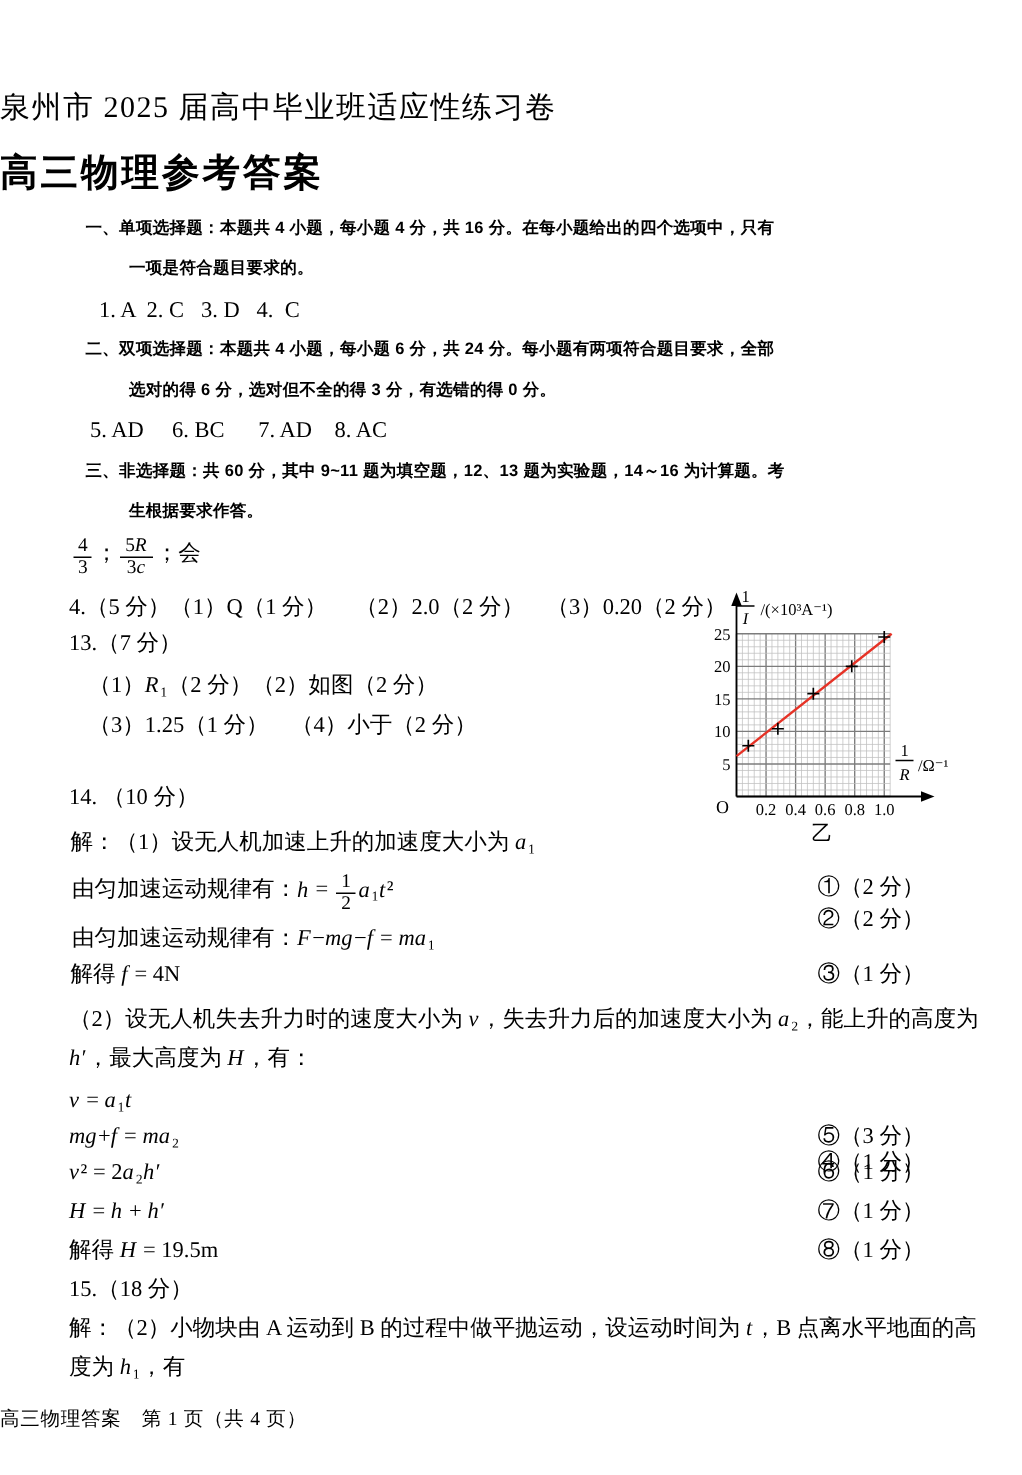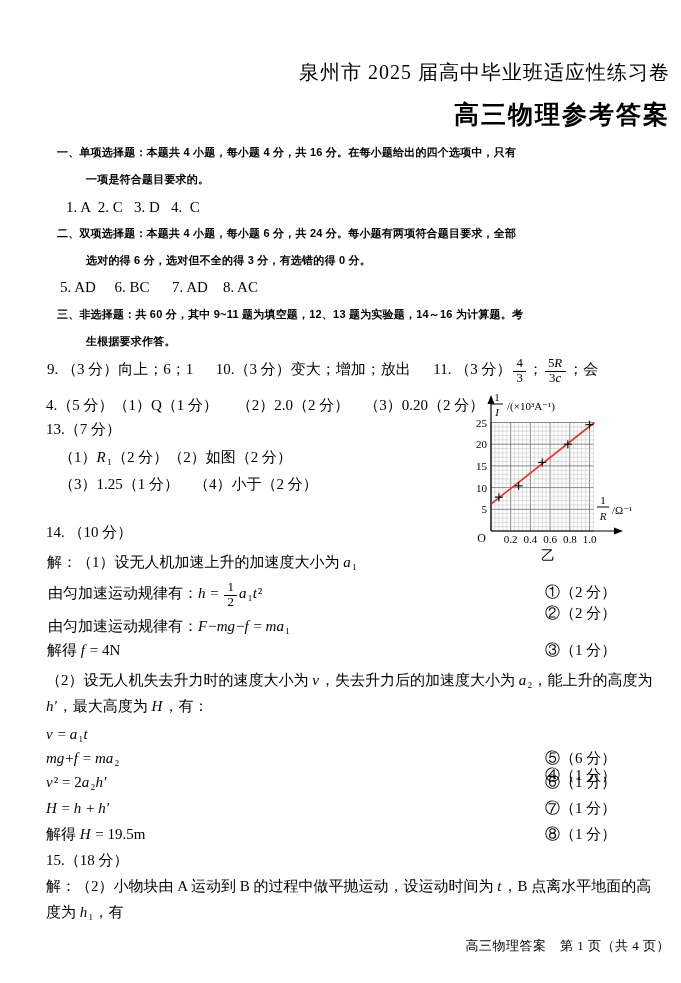--- a/index.html
+++ b/index.html
@@ -5,24 +5,24 @@
   html,body{margin:0;padding:0}
   body{
     width:681px;height:983px;background:#ffffff;position:relative;overflow:hidden;
     font-family:"Liberation Serif","DejaVu Serif",serif;color:#000;
   }
   .line{position:absolute;font-size:15px;line-height:22px;white-space:pre}
   .h{
     font-family:"Liberation Sans","DejaVu Sans",sans-serif;
     font-weight:700;font-size:11px;letter-spacing:.2px
   }
-  .center{left:0;right:11px;text-align:right}
+  .center{left:0;right:0;text-align:left}
   .title{font-size:20px;letter-spacing:1px;line-height:28px}
   .subtitle{
-    font-family:Liberation Serif, serif;
+    font-family:Liberation Sans, sans-serif;
     font-weight:700;font-size:25px;letter-spacing:2px;line-height:34px
   }
   .tag{position:absolute;left:545px;font-size:15px;line-height:22px;white-space:pre;
        font-family:Liberation Serif, serif}
   .frac{display:inline-block;vertical-align:-0.62em;text-align:center;
         line-height:1.05;font-size:.86em;margin:0 2px}
   .frac .fn{display:block;padding:0 3px;border-bottom:1px solid #000}
   .frac .fd{display:block;padding:0 3px}
   .footer{font-size:13px;letter-spacing:.5px}
   i{padding-right:1px}
@@ -38,21 +38,21 @@
 <div class="line h" style="top:168px;left:86px">一项是符合题目要求的。</div>
 <div class="line" style="top:196px;left:66px">1. A  2. C   3. D   4.  C</div>
 
 <div class="line h" style="top:222px;left:57px">二、双项选择题：本题共 4 小题，每小题 6 分，共 24 分。每小题有两项符合题目要求，全部</div>
 <div class="line h" style="top:249px;left:86px">选对的得 6 分，选对但不全的得 3 分，有选错的得 0 分。</div>
 <div class="line" style="top:276px;left:60px">5. AD     6. BC      7. AD    8. AC</div>
 
 <div class="line h" style="top:303px;left:57px">三、非选择题：共 60 分，其中 9~11 题为填空题，12、13 题为实验题，14～16 为计算题。考</div>
 <div class="line h" style="top:330px;left:86px">生根据要求作答。</div>
 
-<div class="line" style="top:357px;left:47px"><span>9. （3 分）向上；6；1      10.（3 分）变大；增加；放出      11. （3 分）</span><span class="frac"><span class="fn">4</span><span class="fd">3</span></span><span>；</span><span class="frac"><span class="fn">5<i>R</i></span><span class="fd">3<i>c</i></span></span><span>；会</span></div>
+<div class="line" style="top:357px;left:47px"><span class="frac"><span class="fn">4</span><span class="fd">3</span></span><span>；</span><span class="frac"><span class="fn">5<i>R</i></span><span class="fd">3<i>c</i></span></span><span>；会</span></div>
 <div class="line" style="top:394px;left:46px"><span>4.（5 分）（1）Q（1 分）     （2）2.0（2 分）    （3）0.20（2 分）</span></div>
 <div class="line" style="top:418px;left:46px"><span>13.（7 分）</span></div>
 <div class="line" style="top:446px;left:59px"><span>（1）</span><span><i>R</i>₁</span><span>（2 分）（2）如图（2 分）</span></div>
 <div class="line" style="top:473px;left:59px"><span>（3）1.25（1 分）    （4）小于（2 分）</span></div>
 
 <div id="chart"><svg width="229" height="175">
       <g>
         <line x1="39" y1="141" x2="39" y2="32.5" stroke="#7c7c7c" stroke-width="0.9"></line>
         <line x1="42.94" y1="141" x2="42.94" y2="32.5" stroke="#bfbfbf" stroke-width="0.5"></line>
         <line x1="46.88" y1="141" x2="46.88" y2="32.5" stroke="#bfbfbf" stroke-width="0.5"></line>
@@ -158,21 +158,21 @@
 <div class="tag" style="top:581px">①（2 分）</div>
 <div class="line" style="top:615px;left:48px"><span>由匀加速运动规律有：</span><span><i>F</i>−<i>mg</i>−<i>f</i> = <i>ma</i>₁</span></div>
 <div class="tag" style="top:602px">②（2 分）</div>
 <div class="line" style="top:639px;left:47px"><span>解得 </span><span><i>f</i></span><span> = 4N</span></div>
 <div class="tag" style="top:639px">③（1 分）</div>
 <div class="line" style="top:669px;left:46px"><span>（2）设无人机失去升力时的速度大小为 </span><span><i>v</i></span><span>，失去升力后的加速度大小为 </span><span><i>a</i>₂</span><span>，能上升的高度为</span></div>
 <div class="line" style="top:695px;left:46px"><span><i>h</i>′</span><span>，最大高度为 </span><span><i>H</i></span><span>，有：</span></div>
 <div class="line" style="top:723px;left:46px"><span><i>v</i> = <i>a</i>₁<i>t</i></span></div>
 <div class="tag" style="top:764px">④（1 分）</div>
 <div class="line" style="top:747px;left:46px"><span><i>mg</i>+<i>f</i> = <i>ma</i>₂</span></div>
-<div class="tag" style="top:747px">⑤（6 分）</div>
+<div class="tag" style="top:747px">⑤（3 分）</div>
 <div class="line" style="top:771px;left:46px"><span><i>v</i>² = 2<i>a</i>₂<i>h</i>′</span></div>
 <div class="tag" style="top:771px">⑥（1 分）</div>
 <div class="line" style="top:797px;left:46px"><span><i>H</i> = <i>h</i> + <i>h</i>′</span></div>
 <div class="tag" style="top:797px">⑦（1 分）</div>
 <div class="line" style="top:823px;left:46px"><span>解得 </span><span><i>H</i></span><span> = 19.5m</span></div>
 <div class="tag" style="top:823px">⑧（1 分）</div>
 
 <div class="line" style="top:849px;left:46px"><span>15.（18 分）</span></div>
 <div class="line" style="top:875px;left:46px"><span>解：（2）小物块由 A 运动到 B 的过程中做平抛运动，设运动时间为 </span><span><i>t</i></span><span>，B 点离水平地面的高</span></div>
 <div class="line" style="top:901px;left:46px"><span>度为 </span><span><i>h</i>₁</span><span>，有</span></div>

